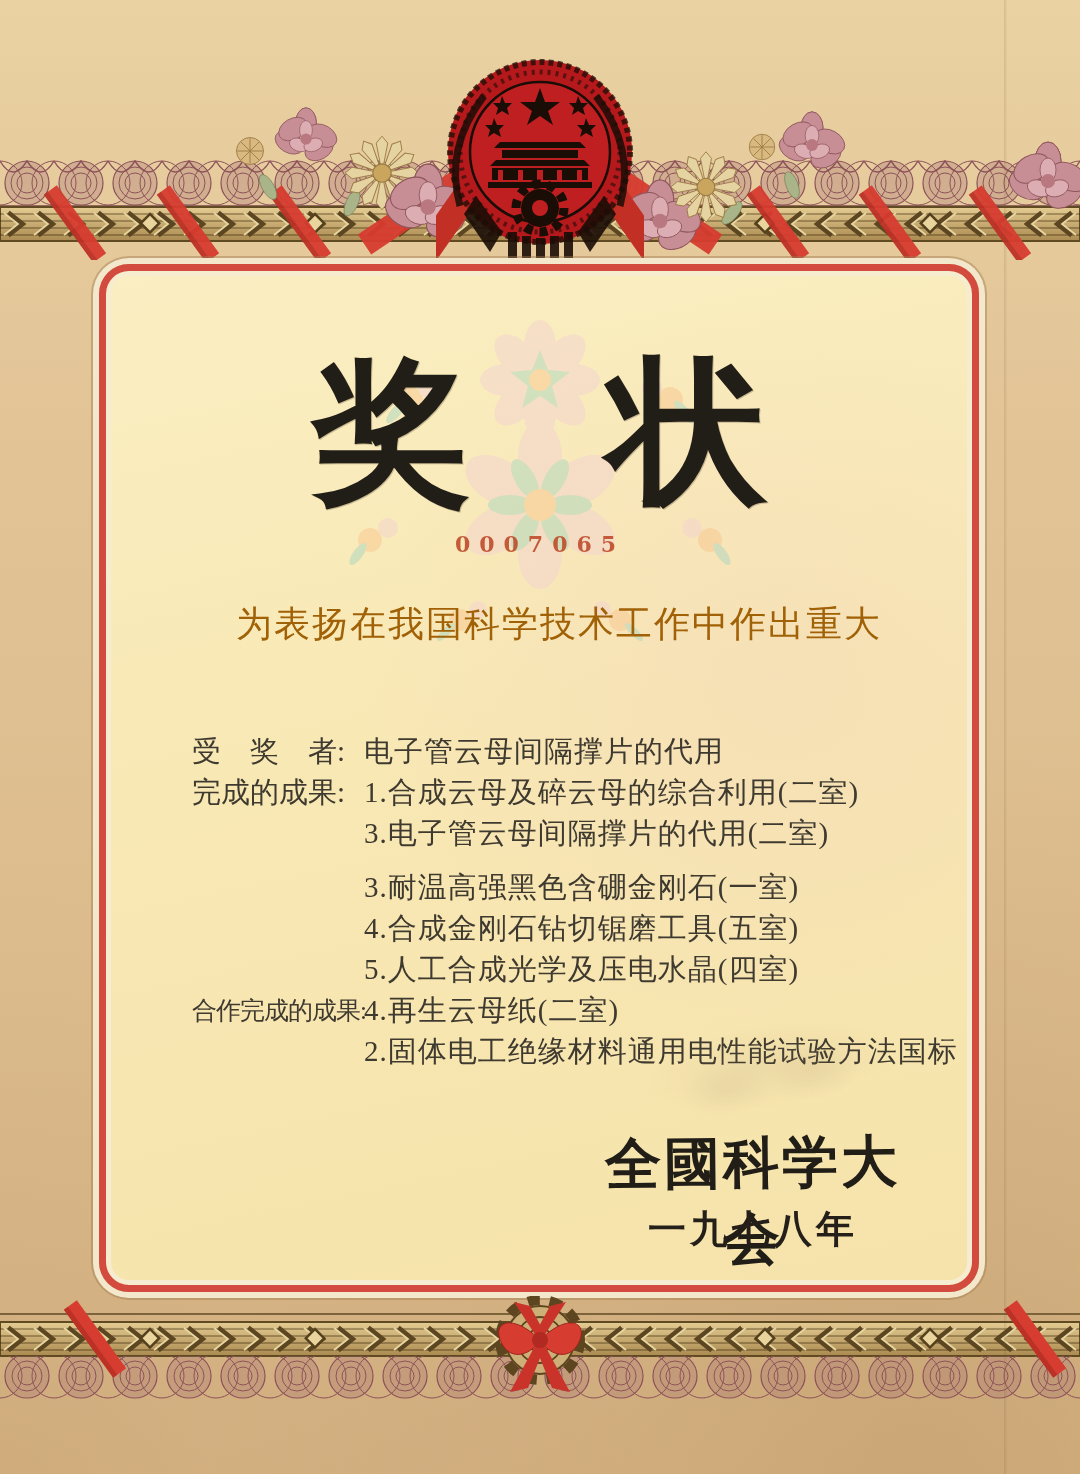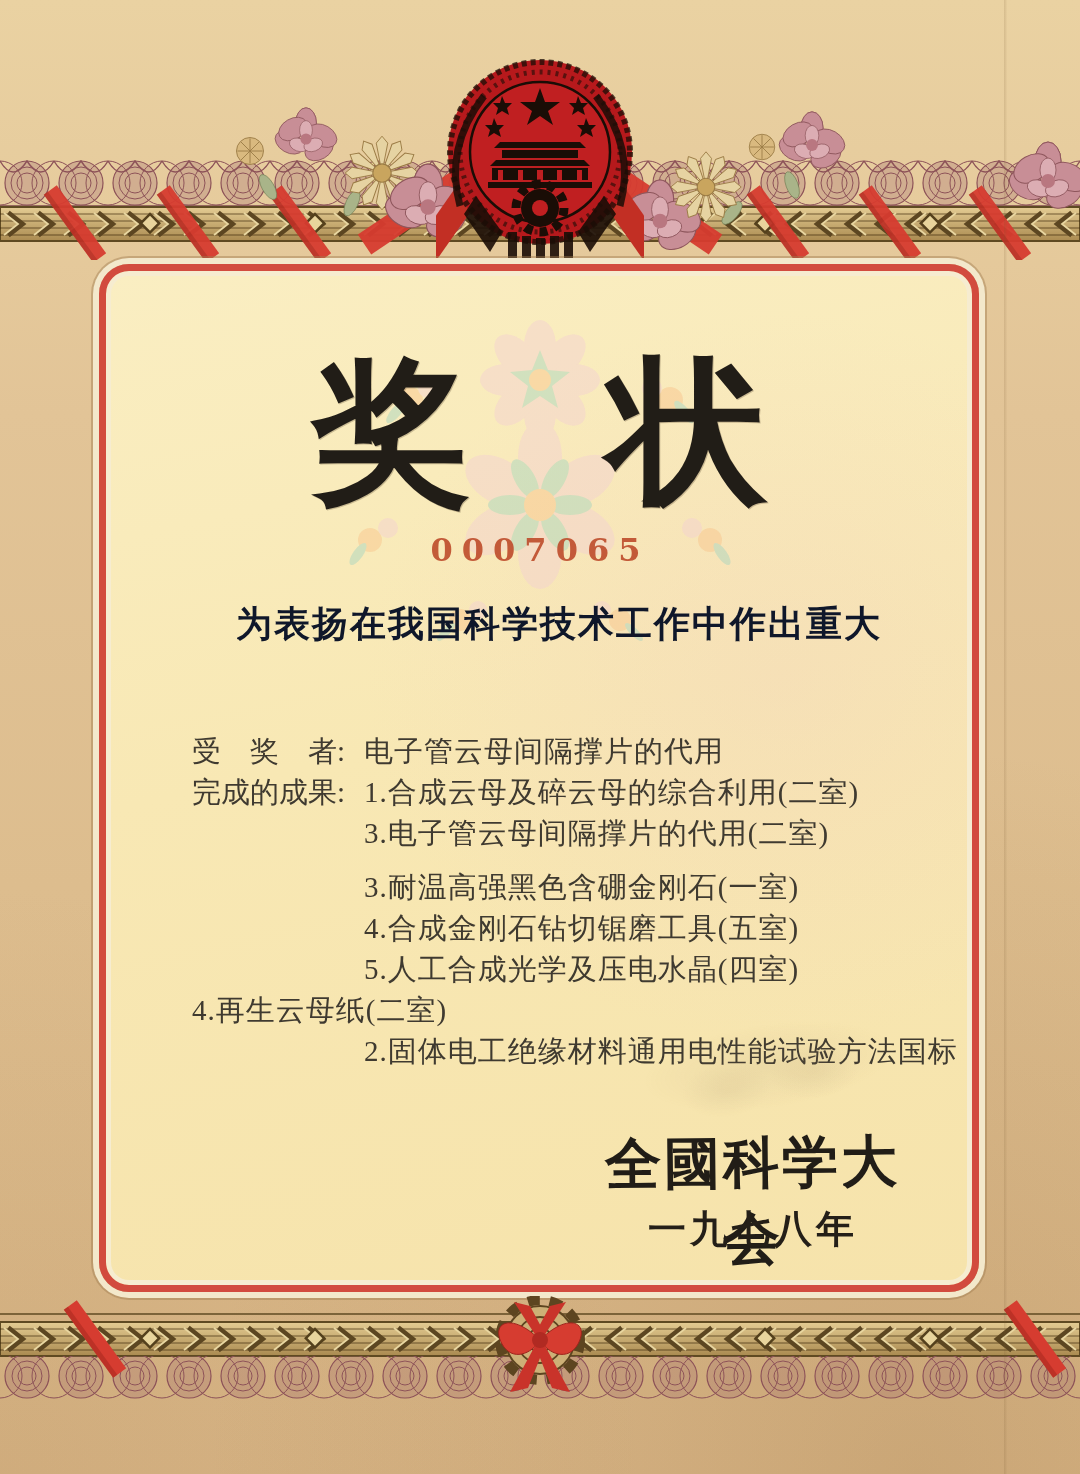--- a/index.html
+++ b/index.html
@@ -29,27 +29,27 @@
       linear-gradient(168deg,#faeec2 0%,#f8e8b4 45%,#f6e3ab 100%);
   }
   .watermark{position:absolute;left:300px;top:300px;width:480px;height:350px;opacity:.85;}
   .title-row{
     position:absolute;left:0;top:352px;width:1080px;display:flex;justify-content:center;gap:138px;
     font-family:"DejaVu Sans", sans-serif;font-weight:700;font-size:158px;line-height:1;
     color:#211d17;text-shadow:1px 1px 0 rgba(60,40,20,.25);
   }
   .serial{
     position:absolute;left:0;top:531px;width:1080px;text-align:center;
-    font-family:"DejaVu Serif", serif;font-weight:700;font-size:32px;letter-spacing:9px;
+    font-family:"DejaVu Serif", serif;font-weight:700;font-size:22px;letter-spacing:9px;
     color:#bf4f2e;opacity:.92;
   }
   .body-para{
     position:absolute;left:198px;top:596px;width:700px;
-    font-family:"DejaVu Sans", sans-serif;font-weight:700;
-    font-size:36px;line-height:55px;letter-spacing:2px;color:#0f172a;
+    font-family:"DejaVu Sans", sans-serif;font-weight:400;
+    font-size:36px;line-height:55px;letter-spacing:2px;color:#a16207;
   }
   .body-para .l1{display:block;padding-left:38px;}
   .awards{
     position:absolute;left:192px;top:731px;width:640px;
     font-family:"Liberation Serif", serif;font-weight:400;
     font-size:29px;color:#3f3a30;letter-spacing:1px;
   }
   .award-row{display:flex;line-height:41px;white-space:nowrap;}
   .award-row.gap{margin-top:13px;}
   .award-label{width:172px;flex:0 0 172px;letter-spacing:0;}
@@ -341,20 +341,21 @@
     </div>
     <div class="award-row">
       <span class="award-label"></span>
       <span class="award-text">4.合成金刚石钻切锯磨工具(五室)</span>
     </div>
     <div class="award-row">
       <span class="award-label"></span>
       <span class="award-text">5.人工合成光学及压电水晶(四室)</span>
     </div>
     <div class="award-row">
+      <span class="award-label tight">合作完成的成果:</span>
       <span class="award-text">4.再生云母纸(二室)</span>
     </div>
     <div class="award-row">
       <span class="award-label"></span>
       <span class="award-text">2.固体电工绝缘材料通用电性能试验方法国标</span>
     </div>
   </div>
 
   <div class="ghost"></div>
 

